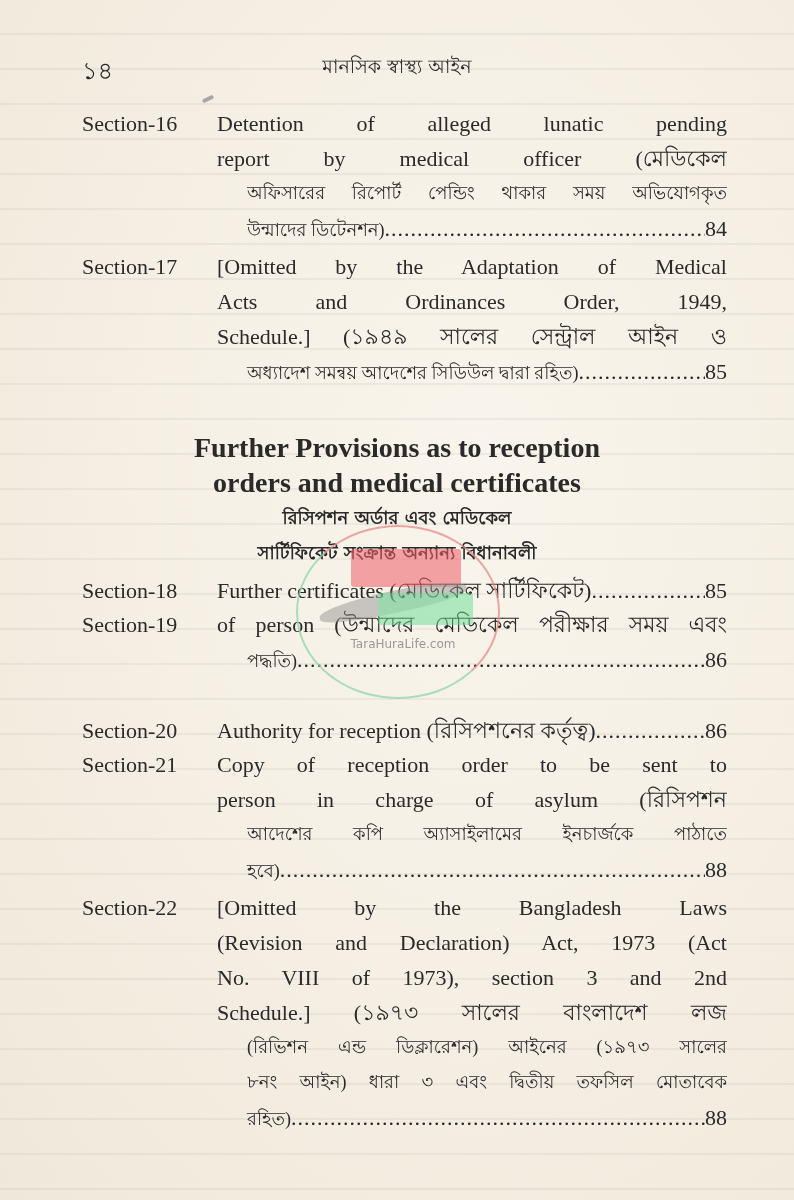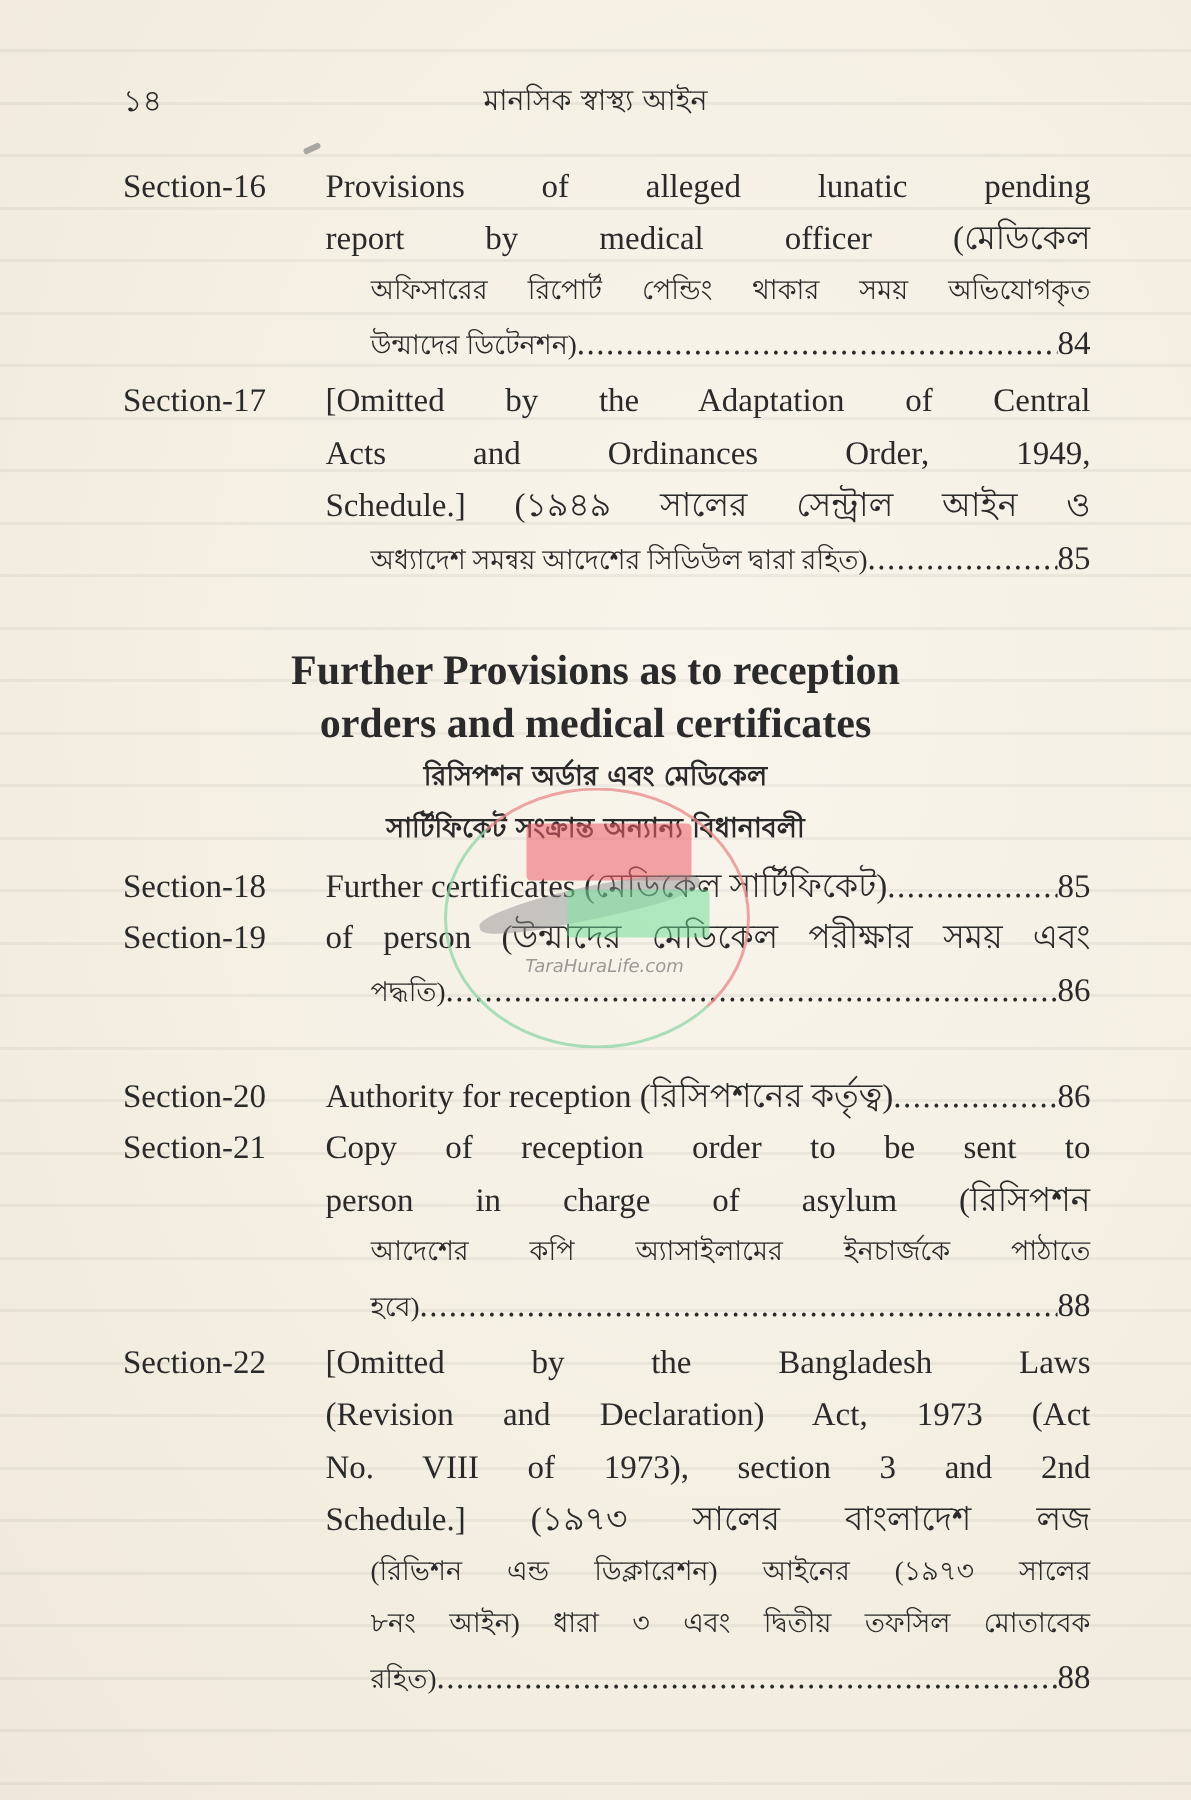--- a/index.html
+++ b/index.html
@@ -33,21 +33,21 @@
       position: absolute;
       top: 52px;
       left: 82px;
       right: 82px;
       height: 30px;
     }
     .page-num {
       position: absolute;
       left: 0;
       top: 0;
-      font-size: 20px;
+      font-size: 24px;
       font-family: "DejaVu Sans", sans-serif;
     }
     .running-title {
       position: absolute;
       left: 0;
       right: 0;
       text-align: center;
       font-size: 19px;
       font-family: "DejaVu Sans", sans-serif;
     }
@@ -127,21 +127,20 @@
       width: 200px;
       height: 170px;
       border-radius: 50%;
       border: 2px solid transparent;
       border-top-color: #e88a8a;
       border-right-color: #e88a8a;
       border-bottom-color: #8ed6a8;
       border-left-color: #8ed6a8;
       opacity: 0.75;
       pointer-events: none;
-      font-style: italic;
     }
     .wm-red {
       position: absolute;
       left: 53px;
       top: 22px;
       width: 110px;
       height: 38px;
       background: #ef5f6a;
       opacity: 0.75;
       border-radius: 3px;
@@ -198,35 +197,35 @@
   <div class="header">
     <span class="page-num">১৪</span>
     <div class="running-title">মানসিক স্বাস্থ্য আইন</div>
   </div>
 
   <div class="speck"></div>
 
   <div class="entry" style="top:106px; left:82px;">
     <span class="sec-label">Section-16</span>
     <div class="sec-body">
-      <span class="line justify">Provisions of alleged lunatic pending</span>
+      <span class="line justify">Detention of alleged lunatic pending</span>
       <span class="line justify bn-mix">report by medical officer (মেডিকেল</span>
       <span class="line justify bn">অফিসারের রিপোর্ট পেন্ডিং থাকার সময় অভিযোগকৃত</span>
       <div class="leader-line">
         <span class="bn">উন্মাদের ডিটেনশন)</span>
         <span class="dots"></span>
         <span>84</span>
       </div>
     </div>
   </div>
 
   <div class="entry" style="top:249px; left:82px;">
     <span class="sec-label">Section-17</span>
     <div class="sec-body">
-      <span class="line justify">[Omitted by the Adaptation of Central</span>
+      <span class="line justify">[Omitted by the Adaptation of Medical</span>
       <span class="line justify">Acts and Ordinances Order, 1949,</span>
       <span class="line justify">Schedule.] (১৯৪৯ সালের সেন্ট্রাল আইন ও</span>
       <div class="leader-line">
         <span class="bn">অধ্যাদেশ সমন্বয় আদেশের সিডিউল দ্বারা রহিত)</span>
         <span class="dots"></span>
         <span>85</span>
       </div>
     </div>
   </div>
 

